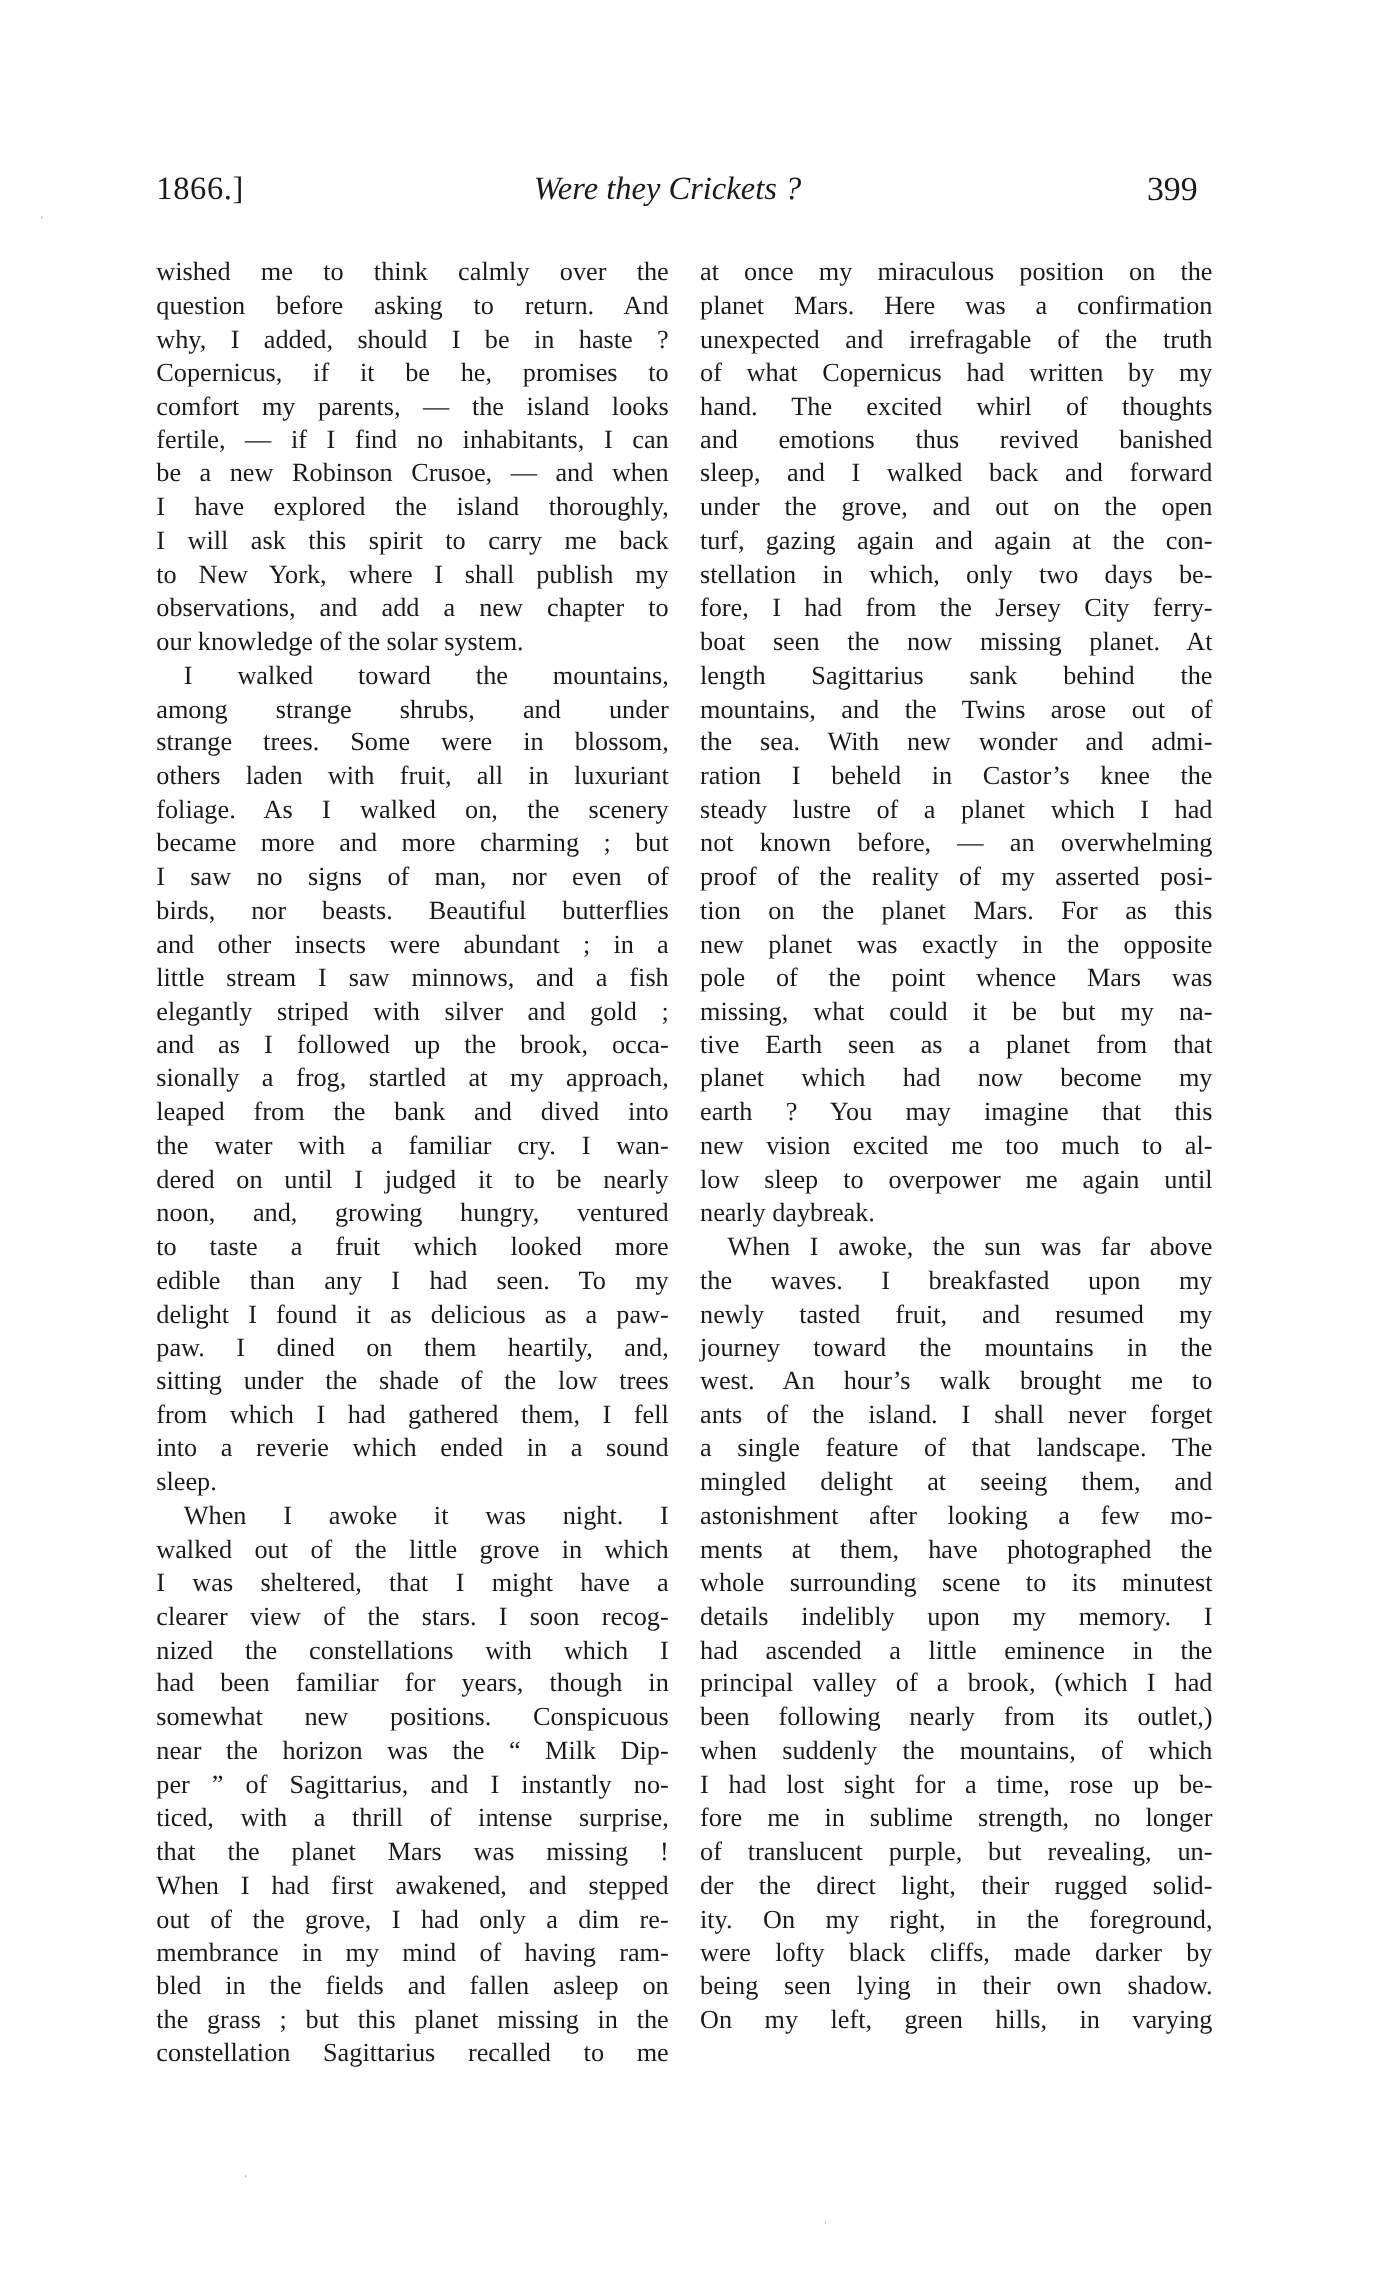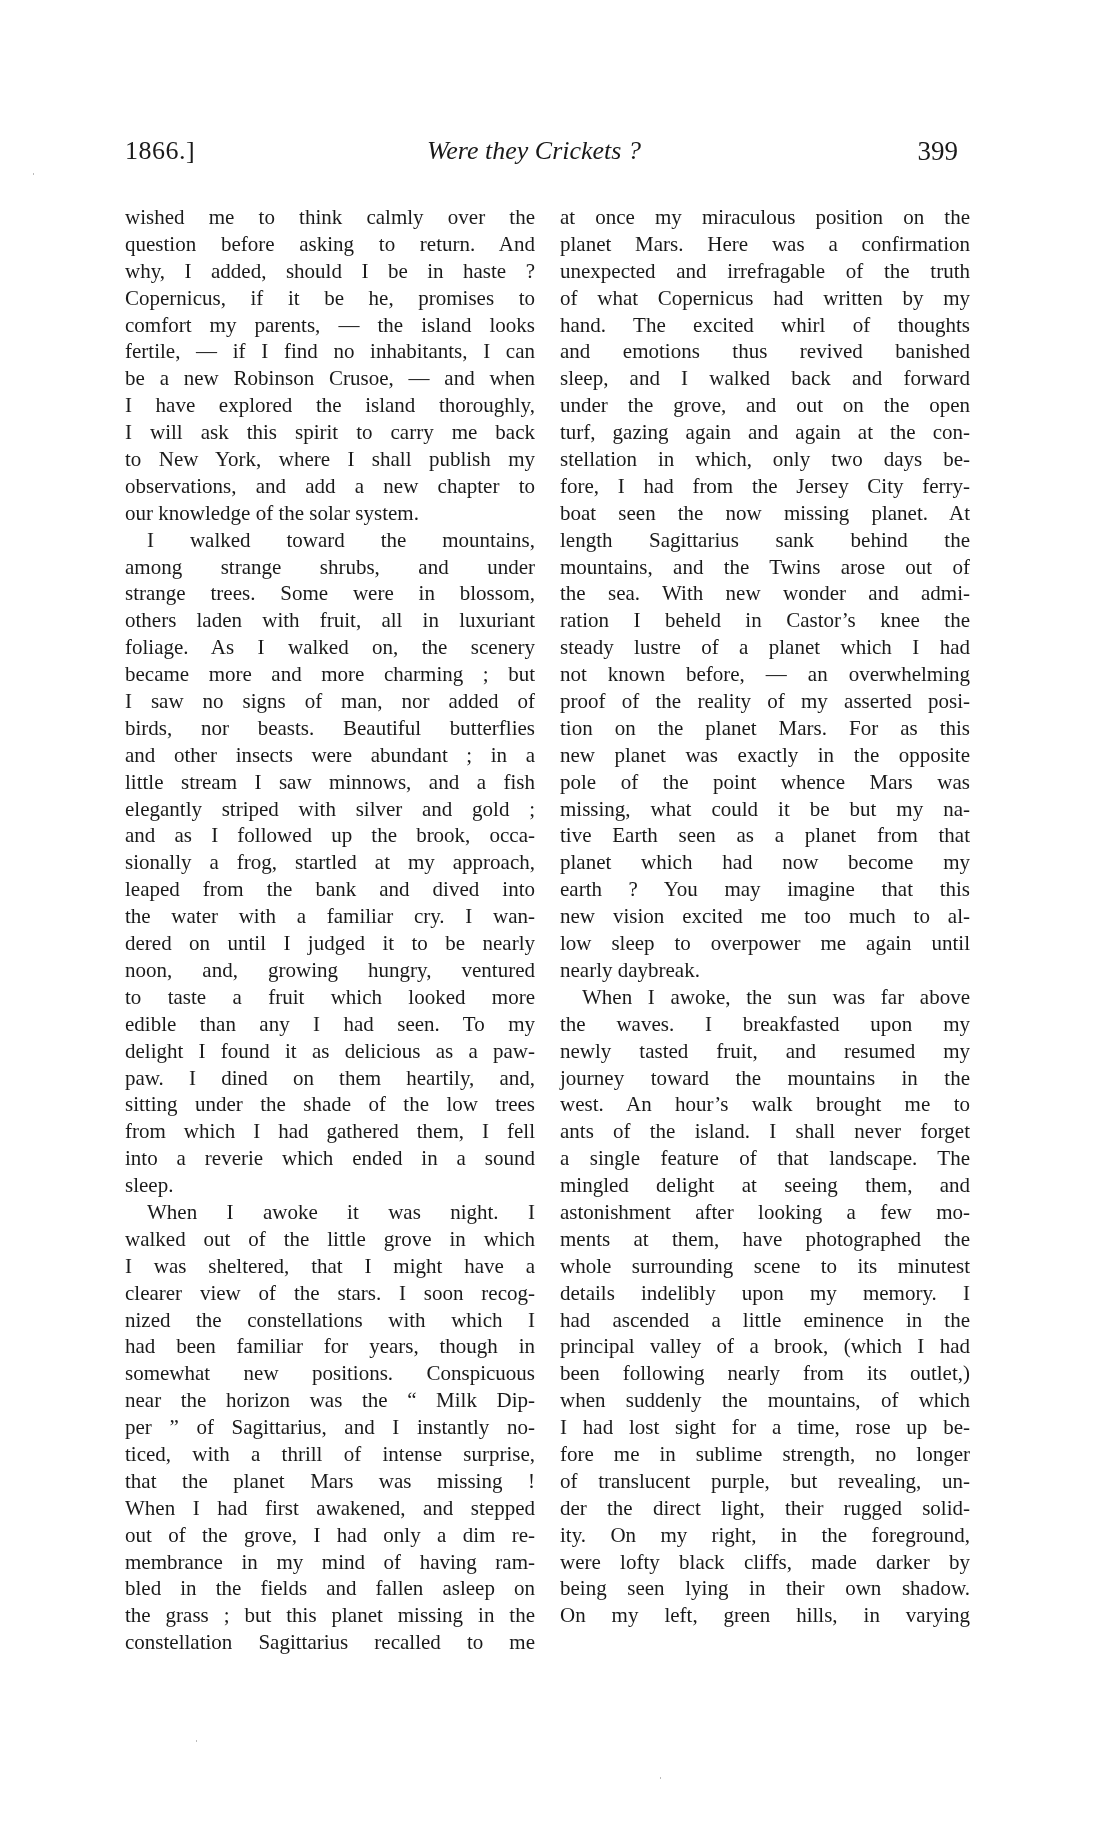--- a/index.html
+++ b/index.html
@@ -101,21 +101,21 @@
       <div class="line">I will ask this spirit to carry me back</div>
       <div class="line">to New York, where I shall publish my</div>
       <div class="line">observations, and add a new chapter to</div>
       <div class="line last">our knowledge of the solar system.</div>
       <div class="line indent">I walked toward the mountains,</div>
       <div class="line">among strange shrubs, and under</div>
       <div class="line">strange trees.  Some were in blossom,</div>
       <div class="line">others laden with fruit, all in luxuriant</div>
       <div class="line">foliage.  As I walked on, the scenery</div>
       <div class="line">became more and more charming ; but</div>
-      <div class="line">I saw no signs of man, nor added of</div>
+      <div class="line">I saw no signs of man, nor even of</div>
       <div class="line">birds, nor beasts.  Beautiful butterflies</div>
       <div class="line">and other insects were abundant ; in a</div>
       <div class="line">little stream I saw minnows, and a fish</div>
       <div class="line">elegantly striped with silver and gold ;</div>
       <div class="line">and as I followed up the brook, occa-</div>
       <div class="line">sionally a frog, startled at my approach,</div>
       <div class="line">leaped from the bank and dived into</div>
       <div class="line">the water with a familiar cry.  I wan-</div>
       <div class="line">dered on until I judged it to be nearly</div>
       <div class="line">noon, and, growing hungry, ventured</div>

